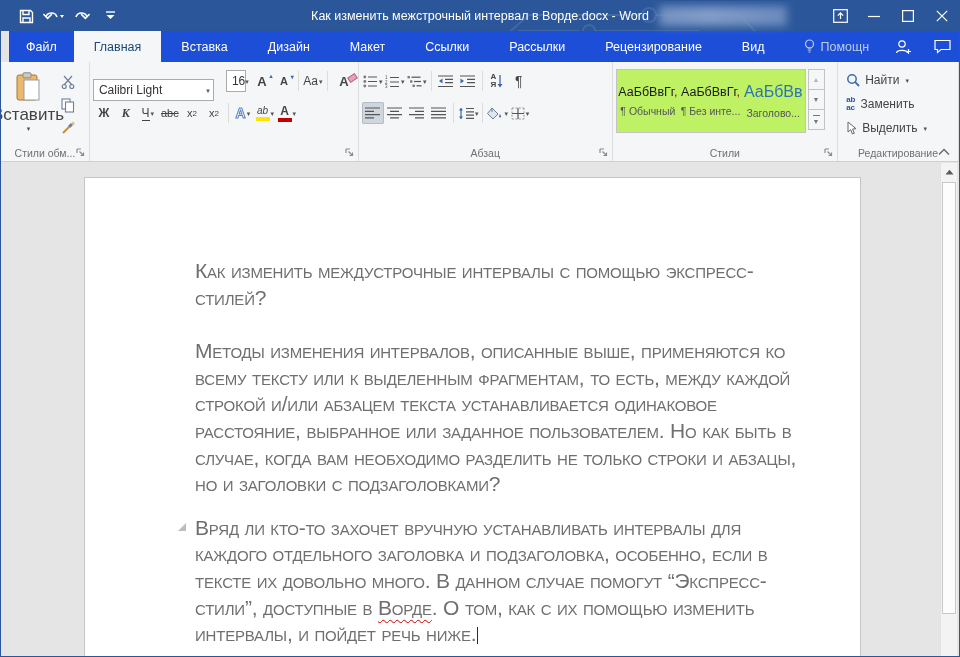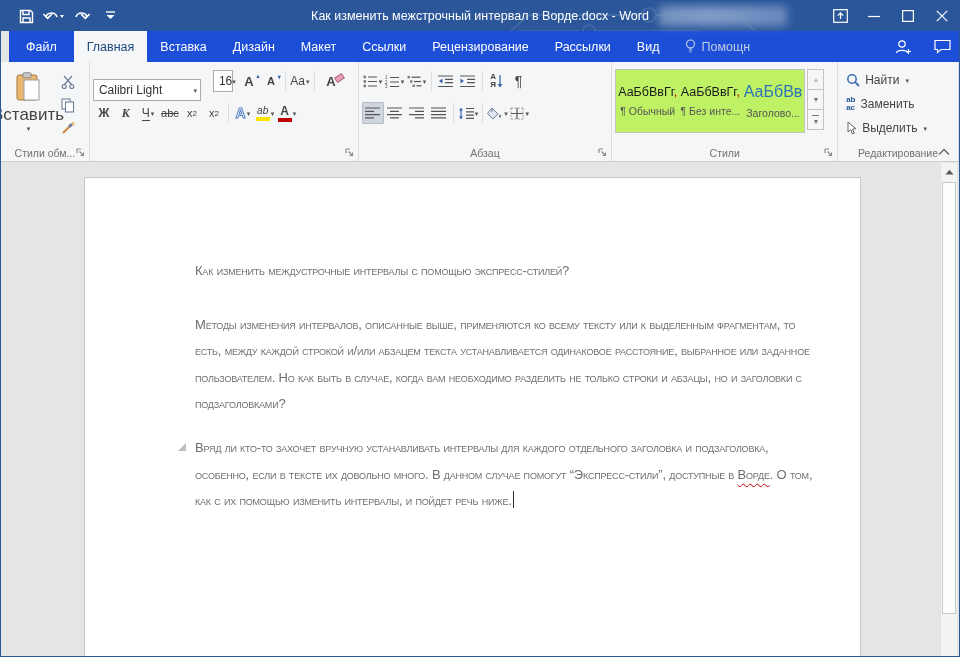--- a/index.html
+++ b/index.html
@@ -13,21 +13,21 @@
   .titlebar { position:absolute; left:0; top:0; right:0; height:30px; background:#2b579a; display:flex; align-items:center; color:#fff; }
   .deco { position:absolute; right:0; top:0; width:520px; height:61px; pointer-events:none; }
   .qat { display:flex; align-items:center; margin-left:12px; gap:2px; z-index:2; }
   .qat-btn { width:26px; height:26px; display:flex; align-items:center; justify-content:center; }
   .win-title { position:absolute; left:0; right:0; text-align:center; font-size:12.5px; color:#fff; pointer-events:none; z-index:1; }
   .acct-blur { position:absolute; left:658px; top:5px; width:128px; height:20px; background:linear-gradient(90deg,#7b97c4,#8aa3cd 40%,#718fc0); filter:blur(4px); border-radius:2px; opacity:.9; z-index:2; }
   .win-controls { position:absolute; right:0; top:0; height:30px; display:flex; z-index:3; }
   .win-btn { width:34px; height:30px; display:flex; align-items:center; justify-content:center; }
   
   .tabrow { position:absolute; left:8px; top:30px; right:0; height:31px; background:#1d4ed8; display:flex; align-items:stretch; }
-  .tab { padding:0 13px; display:flex; align-items:center; font-size:12.5px; color:#fff; white-space:nowrap; }
+  .tab { padding:0 20px; display:flex; align-items:center; font-size:12.5px; color:#fff; white-space:nowrap; }
   .tab.file { padding:0 17px; }
   .tab.active { background:#f5f6f7; color:#19477e; }
   .tab.assistant { color:#bdcbe2; gap:5px; }
   .tabrow-icons { position:absolute; right:8px; top:0; height:31px; display:flex; align-items:center; gap:22px; }
   
   .ribbon { position:absolute; left:0; top:61px; right:0; height:100px; background:#f5f6f7; border-bottom:1px solid #cfcfcf; display:flex; }
   .grp { position:relative; height:100%; border-right:1px solid #dddddd; padding:6px 3px 18px 3px; }
   .grp-label { position:absolute; bottom:2px; left:0; right:0; text-align:center; font-size:10.5px; color:#717171; white-space:nowrap; }
   .launcher { position:absolute; bottom:3px; right:3px; width:11px; height:11px; display:flex; align-items:center; justify-content:center; }
   .row { display:flex; align-items:center; height:26px; }
@@ -38,21 +38,21 @@
   
   .grp.clipboard { width:89px; }
   .paste { width:48px; height:72px; display:flex; flex-direction:column; align-items:center; justify-content:flex-start; padding-top:4px; border-radius:2px; }
   .paste-label { font-size:17px; color:#444; margin-top:3px; }
   .clip-col { display:flex; flex-direction:column; gap:3px; margin-left:4px; padding-top:4px; }
   .mini-btn { width:24px; height:20px; display:flex; align-items:center; justify-content:center; border-radius:2px; }
   
   .grp.font { width:269px; }
   .combo { height:22px; background:#fff; border:1px solid #ababab; display:flex; align-items:center; font-size:12px; color:#333; padding:0 3px 0 5px; }
   .combo .caret { margin-left:auto; }
-  .fname { width:108px;margin-top:18px; }
+  .fname { width:121px;margin-top:18px; }
   .fsize { width:20px; margin-left:12px; }
   .glyph-b { font-weight:bold; }
   .glyph-i { font-style:italic; font-family:"Liberation Serif",serif; font-weight:bold; }
   .u-line { border-bottom:1.5px solid #444; }
   .strike { text-decoration:line-through; font-size:11px; }
   .subsup { font-size:11px; }
   .subsup .s { font-size:8px; }
   .fx { color:#fff; -webkit-text-stroke:1px #5b83c4; font-size:14px; font-weight:bold; }
   .hl { display:flex; flex-direction:column; align-items:center; line-height:1; }
   .hl .txt { font-size:10px; font-style:italic; }
@@ -83,21 +83,21 @@
   .gal-more .bar2 { width:7px; height:1.5px; background:#777; margin-bottom:1.5px; }
   
   .grp.editing { width:121px; padding-left:8px; }
   .edit-row { display:flex; align-items:center; height:24px; gap:5px; font-size:12px; color:#444; }
   .rep-ico { font-size:8px; line-height:1; color:#2b579a; font-weight:bold; display:flex; flex-direction:column; align-items:flex-start; }
   .collapse-ribbon { position:absolute; right:9px; bottom:5px; }
   
   .docarea { position:absolute; left:0; top:162px; right:0; bottom:0; background:#e5e5e5; }
   .page { position:absolute; left:83px; top:14px; width:777px; height:700px; background:#ffffff; border:1px solid #c6c6c6; }
   .doc-content { padding:80px 45px 0 110px; }
-  .doc-content p { font-variant:small-caps; color:#6f6f6f; font-size:13px; line-height:26.6px; letter-spacing:-0.2px; }
+  .doc-content p { font-variant:small-caps; color:#6f6f6f; font-size:21px; line-height:26.6px; letter-spacing:-0.2px; }
   p.doc-heading { margin-bottom:27px; }
   p.doc-para1 { margin-bottom:17px; }
   p.doc-para2 { position:relative; }
   .collapse-marker { position:absolute; left:-17px; top:8px; width:0; height:0; border-bottom:8px solid #bdbdbd; border-left:8px solid transparent; }
   .misspelled { text-decoration-line:underline; text-decoration-style:wavy; text-decoration-color:#d00000; text-decoration-thickness:1px; text-underline-offset:4px; }
   .text-cursor { display:inline-block; width:1px; height:17px; background:#2b2b2b; vertical-align:-3px; margin-left:1px; }
   
   .scrollbar { position:absolute; right:2px; top:0; width:17px; bottom:0; background:#f3f3f3; border-left:1px solid #e2e2e2; }
   .sb-up { height:17px; display:flex; align-items:center; justify-content:center; background:#f3f3f3; }
   .sb-thumb { position:absolute; left:1px; right:1px; top:19px; height:432px; background:#fdfdfd; border:1px solid #c8c8c8; }
@@ -187,24 +187,24 @@
     <div class="tab">
         <span>Дизайн</span>
       </div>
     <div class="tab">
         <span>Макет</span>
       </div>
     <div class="tab">
         <span>Ссылки</span>
       </div>
     <div class="tab">
+        <span>Рассылки</span>
+      </div>
+    <div class="tab">
         <span>Рецензирование</span>
-      </div>
-    <div class="tab">
-        <span>Рассылки</span>
       </div>
     <div class="tab">
         <span>Вид</span>
       </div>
     <div class="tab assistant">
       <svg width="11" height="15" viewBox="0 0 11 15">
           <circle cx="5.5" cy="5" r="4" fill="none" stroke="#bdcbe2" stroke-width="1.2"></circle>
           <path d="M3.8 9 h3.4 M3.8 11 h3.4 M4.5 13 h2" stroke="#bdcbe2" stroke-width="1.1"></path>
         </svg>
       <span>Помощн</span>

